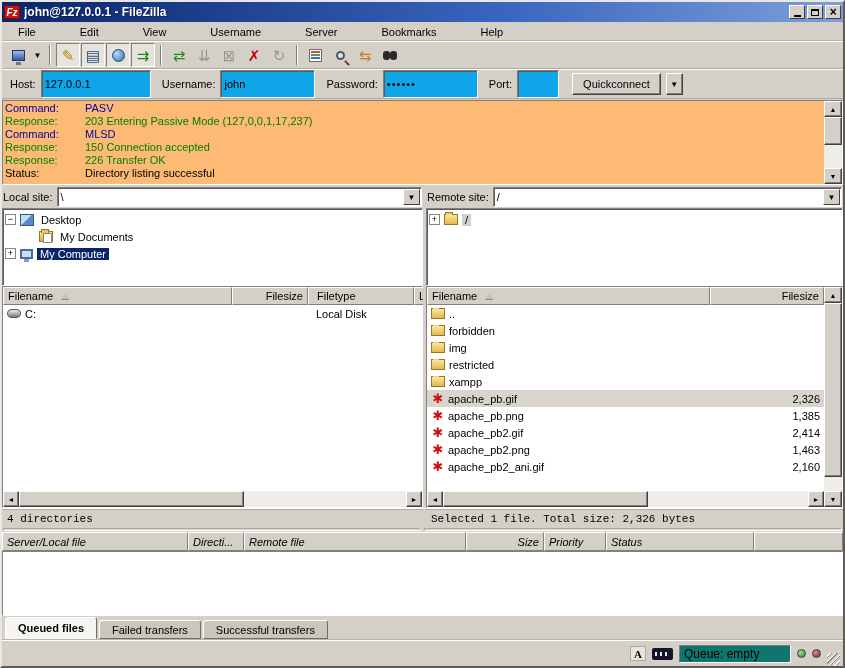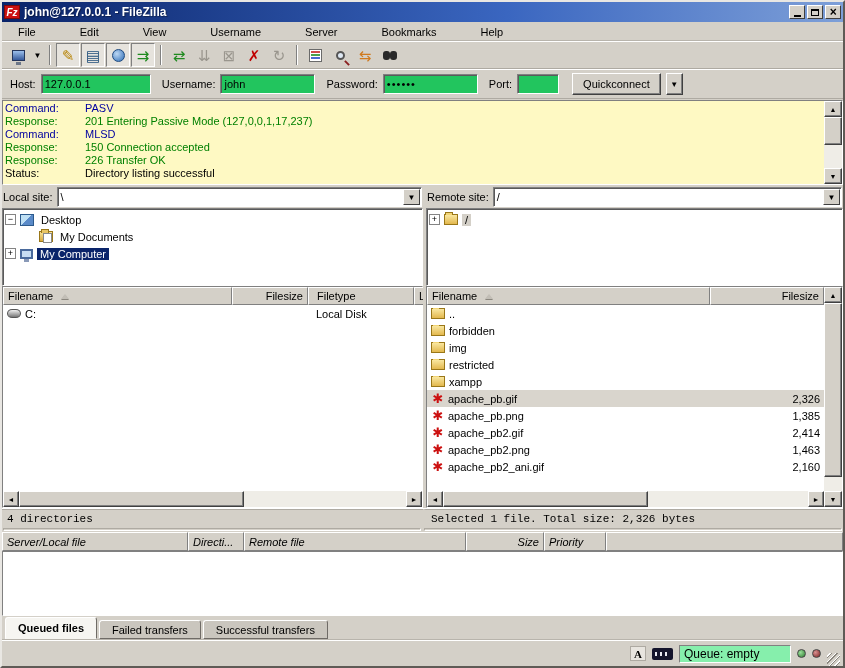--- a/index.html
+++ b/index.html
@@ -49,29 +49,29 @@
   .ico-filter i{display:block;height:2px;}
   .ico-mag{width:9px;height:9px;border:2px solid #555;border-radius:50%;position:relative;background:#dfe9f4;}
   .ico-mag::after{content:"";position:absolute;width:6px;height:2px;background:#8a2020;transform:rotate(45deg);left:6px;top:9px;}
   .ico-bino{width:14px;height:9px;position:relative;}
   .ico-bino::before,.ico-bino::after{content:"";position:absolute;top:0;width:7px;height:9px;background:#2a2a2a;border-radius:3px;}
   .ico-bino::before{left:0;} .ico-bino::after{right:0;}
   
   .qcbar{height:30px;flex:0 0 30px;display:flex;align-items:center;padding-left:8px;gap:5px;
     border-top:1px solid #fff;border-bottom:1px solid #aeaaa2;background:#d4d0c8;}
   .qc-label{margin-left:6px;}
-  .tfield{height:20px;background:#22c55e;border:1px solid;border-color:#808080 #fff #fff #808080;
+  .tfield{height:28px;background:#0ea5e9;border:1px solid;border-color:#808080 #fff #fff #808080;
     box-shadow:inset 1px 1px 0 #5a5a5a;padding:2px 3px;font:inherit;color:#000;outline:none;}
   .qc-host{width:110px;} .qc-user{width:95px;} .qc-pass{width:95px;letter-spacing:1px;} .qc-port{width:42px;}
   .qc-btn{height:22px;padding:2px 10px;background:#d4d0c8;border:1px solid;border-color:#fff #404040 #404040 #fff;
     box-shadow:inset -1px -1px 0 #808080;font:inherit;margin-left:8px;}
   .qc-dd{width:17px;height:22px;background:#d4d0c8;border:1px solid;border-color:#fff #404040 #404040 #fff;
     box-shadow:inset -1px -1px 0 #808080;display:flex;align-items:center;justify-content:center;font-size:8px;}
   
-  .logwrap{height:85px;flex:0 0 85px;display:flex;background:#fef9c3;border:1px solid;border-color:#808080 #fff #fff #808080;margin:1px 0;}
+  .logwrap{height:85px;flex:0 0 85px;display:flex;background:#fdba74;border:1px solid;border-color:#808080 #fff #fff #808080;margin:1px 0;}
   .logtext{flex:1;padding:1px 2px;overflow:hidden;}
   .logline{display:flex;height:13px;line-height:13px;white-space:nowrap;}
   .loglabel{width:80px;flex:0 0 80px;}
   .k-command{color:#0000a0;} .k-response{color:#008000;} .k-status{color:#000;}
   
   .vscroll{width:18px;flex:0 0 18px;background:#efede7;display:flex;flex-direction:column;}
   .hscroll{height:16px;flex:0 0 16px;background:#efede7;display:flex;}
   .sb-btn{background:#d4d0c8;border:1px solid;border-color:#fff #404040 #404040 #fff;
     box-shadow:inset -1px -1px 0 #808080;display:flex;align-items:center;justify-content:center;
     font-size:7px;color:#000;flex:0 0 auto;}
@@ -159,21 +159,21 @@
   .tab.active{height:22px;background:#f6f5f1;font-weight:bold;border-bottom-color:#f6f5f1;}
   
   .bottombar{height:26px;flex:0 0 26px;display:flex;align-items:center;background:#d4d0c8;
     border-top:1px solid #fff;padding:0 3px;gap:6px;}
   .bb-space{flex:1;}
   .ascii-ind{width:16px;height:15px;border:1px solid #aeaaa2;background:#e8e5df;display:flex;align-items:center;justify-content:center;
     font-family:"Liberation Serif","DejaVu Serif",serif;font-weight:bold;font-size:11px;}
   .speed-badge{width:21px;height:12px;background:#14142c;border-radius:2px;
     background-image:repeating-linear-gradient(to right,#e8e8f0 0 2px,#14142c 2px 5px);
     background-size:14px 4px;background-position:3px 4px;background-repeat:no-repeat;}
-  .queuebox{width:112px;height:18px;background:#86efac;border:1px solid;border-color:#808080 #fff #fff #808080;
+  .queuebox{width:112px;height:18px;background:#0f766e;border:1px solid;border-color:#808080 #fff #fff #808080;
     display:flex;align-items:center;padding:0 4px;font-size:12px;}
   .led{width:9px;height:9px;border-radius:50%;border:1px solid #444;}
   .led.green{background:radial-gradient(circle at 35% 35%,#9adf9a,#2f7a2f);}
   .led.red{background:radial-gradient(circle at 35% 35%,#d89090,#7a2020);}
   .grip{width:13px;height:13px;align-self:flex-end;
     background:repeating-linear-gradient(135deg,transparent 0 2px,#fff 2px 3px,#8a867e 3px 4px);}
 </style>
 </head>
 <body>
 
@@ -270,21 +270,21 @@
   </div>
 
   <div class="logwrap">
     <div class="logtext">
       <div class="logline k-command">
           <span class="loglabel">Command:</span>
           <span>PASV</span>
         </div>
       <div class="logline k-response">
           <span class="loglabel">Response:</span>
-          <span>201 Entering Passive Mode (127,0,0,1,17,237)</span>
+          <span>203 Entering Passive Mode (127,0,0,1,17,237)</span>
         </div>
       <div class="logline k-command">
           <span class="loglabel">Command:</span>
           <span>MLSD</span>
         </div>
       <div class="logline k-response">
           <span class="loglabel">Response:</span>
           <span>150 Connection accepted</span>
         </div>
       <div class="logline k-response">
@@ -495,20 +495,21 @@
       <i></i>
     </div>
 
   <div class="queue">
     <div class="q-hdr">
       <span class="hcell q-c0">Server/Local file</span>
       <span class="hcell q-c1">Directi...</span>
       <span class="hcell q-c2">Remote file</span>
       <span class="hcell q-c3 num">Size</span>
       <span class="hcell q-c4">Priority</span>
+      <span class="hcell q-c5">Status</span>
       <span class="hcell q-cf"></span>
     </div>
     <div class="q-body"></div>
   </div>
 
   <div class="tabsrow">
     <span class="tab active">Queued files</span>
     <span class="tab">Failed transfers</span>
     <span class="tab">Successful transfers</span>
   </div>

